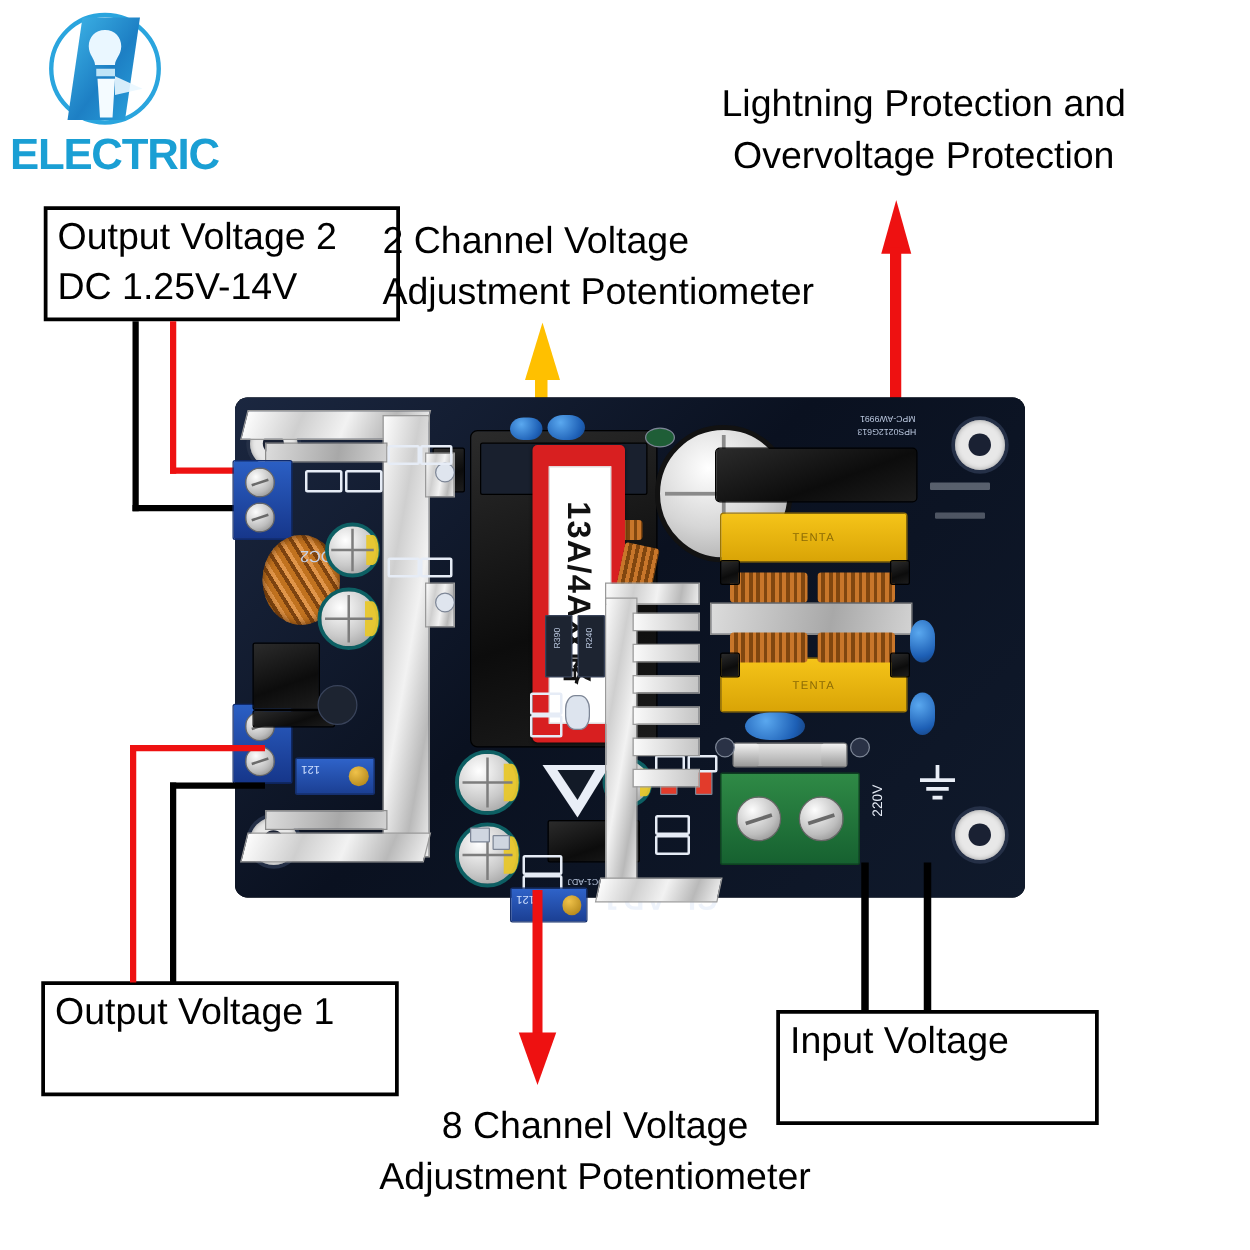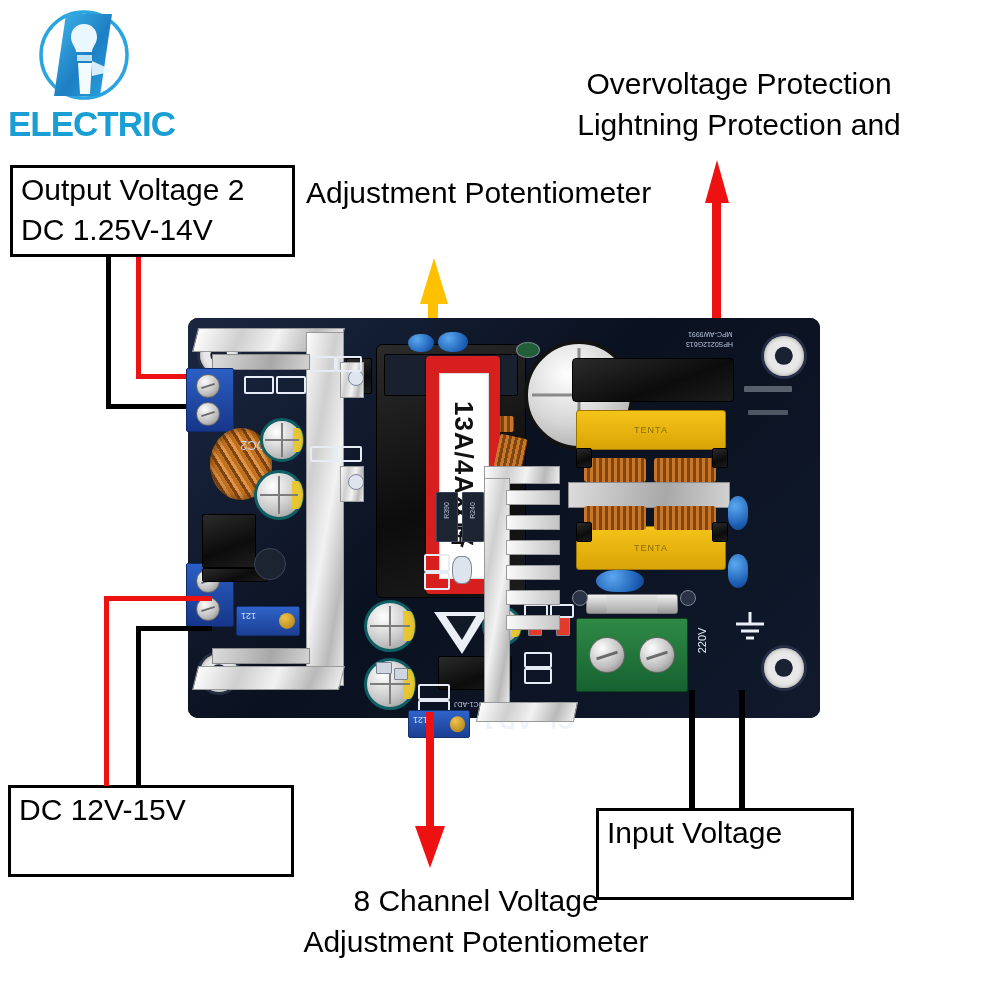--- a/index.html
+++ b/index.html
@@ -8,21 +8,21 @@
 
   
   .logo-wrap{position:absolute;left:8px;top:8px;width:190px;height:140px;}
   .logo-mark{position:absolute;left:18px;top:0px;width:120px;height:100px;}
   .logo-word{position:absolute;left:0px;top:96px;width:180px;height:40px;
       font-size:35px;font-weight:bold;letter-spacing:-1px;line-height:40px;
       color:#1a9fd4;font-family:"Liberation Sans",sans-serif;}
 
   
   .callout{position:absolute;border:3px solid #000;background:#fff;
-      box-sizing:border-box;padding:2px 8px;}
+      box-sizing:border-box;padding:2px 8px;margin-left:25px;}
   .callout .ln{display:block;font-size:30px;line-height:40px;color:#000;
       white-space:nowrap;font-family:"Liberation Sans",sans-serif;}
 
   
   .plaintext{position:absolute;color:#000;}
   .plaintext .ln{display:block;font-size:30px;line-height:41px;white-space:nowrap;}
   .ta-center .ln{text-align:center;}
 
   
   .wire{position:absolute;background:#000;}
@@ -179,34 +179,35 @@
     <span class="ln">DC 1.25V-14V</span>
   </div>
 
   <div class="wire" style="left:106px;top:257px;width:5px;height:152px;"></div>
   <div class="wire" style="left:106px;top:404px;width:106px;height:5px;"></div>
 
   <div class="wire red" style="left:136px;top:257px;width:5px;height:122px;"></div>
   <div class="wire red" style="left:136px;top:374px;width:76px;height:5px;"></div>
 
   <div class="plaintext" style="left:306px;top:172px;width:400px;">
+    <span class="ln">2 Channel Voltage</span>
     <span class="ln">Adjustment Potentiometer</span>
   </div>
 
   <div class="arrow" style="left:417px;top:258px;">
     <svg width="34" height="52" viewBox="0 0 34 52">
       <polygon points="17,0 31,46 3,46" fill="#ffc000"></polygon>
     </svg>
   </div>
   <div class="wire yellow" style="left:428px;top:300px;width:10px;height:313px;"></div>
   <div class="wire yellow" style="left:232px;top:603px;width:202px;height:9px;"></div>
 
   <div class="plaintext ta-center" style="left:556px;top:63px;width:366px;">
+    <span class="ln">Lightning Protection and</span>
     <span class="ln">Overvoltage Protection</span>
-    <span class="ln">Lightning Protection and</span>
   </div>
   <div class="arrow" style="left:702px;top:160px;">
     <svg width="30" height="48" viewBox="0 0 30 48">
       <polygon points="15,0 27,43 3,43" fill="#ee1111"></polygon>
     </svg>
   </div>
   <div class="wire red" style="left:712px;top:198px;width:9px;height:413px;"></div>
 
   <div class="board">
     <div class="pcb"></div>
@@ -386,21 +387,21 @@
     </div>
 
     <div class="silk-tiny flip" style="left:500px;top:12px;">MPC-AW9991</div>
     <div class="silk-tiny flip" style="left:498px;top:22px;">HPS0212G613</div>
 
     <div class="pad" style="left:556px;top:68px;width:48px;height:6px;opacity:.35;"></div>
     <div class="pad" style="left:560px;top:92px;width:40px;height:5px;opacity:.3;"></div>
   </div>
 
   <div class="callout" style="left:8px;top:785px;width:286px;height:92px;">
-    <span class="ln">DC 12V-15V</span>
+    <span class="ln">Output Voltage 1</span>
   </div>
 
   <div class="wire red" style="left:104px;top:596px;width:5px;height:190px;"></div>
   <div class="wire red" style="left:104px;top:596px;width:108px;height:5px;"></div>
 
   <div class="wire" style="left:136px;top:626px;width:5px;height:160px;"></div>
   <div class="wire" style="left:136px;top:626px;width:76px;height:5px;"></div>
 
   <div class="wire red" style="left:426px;top:712px;width:8px;height:118px;"></div>
   <div class="arrow" style="left:412px;top:822px;">

